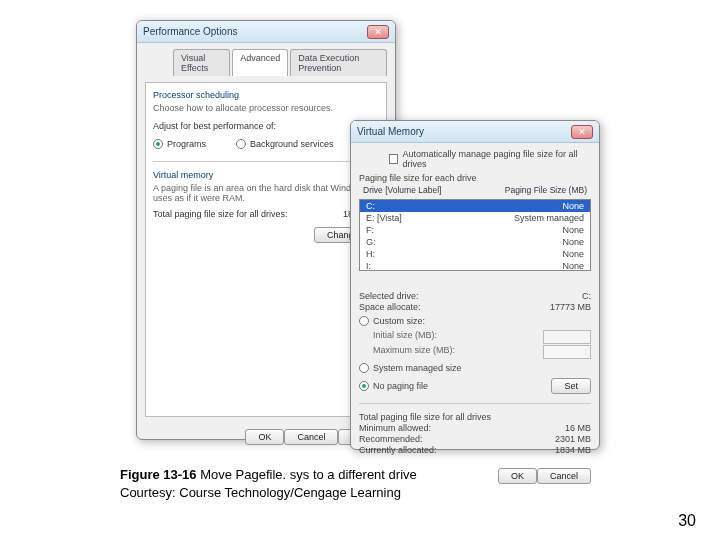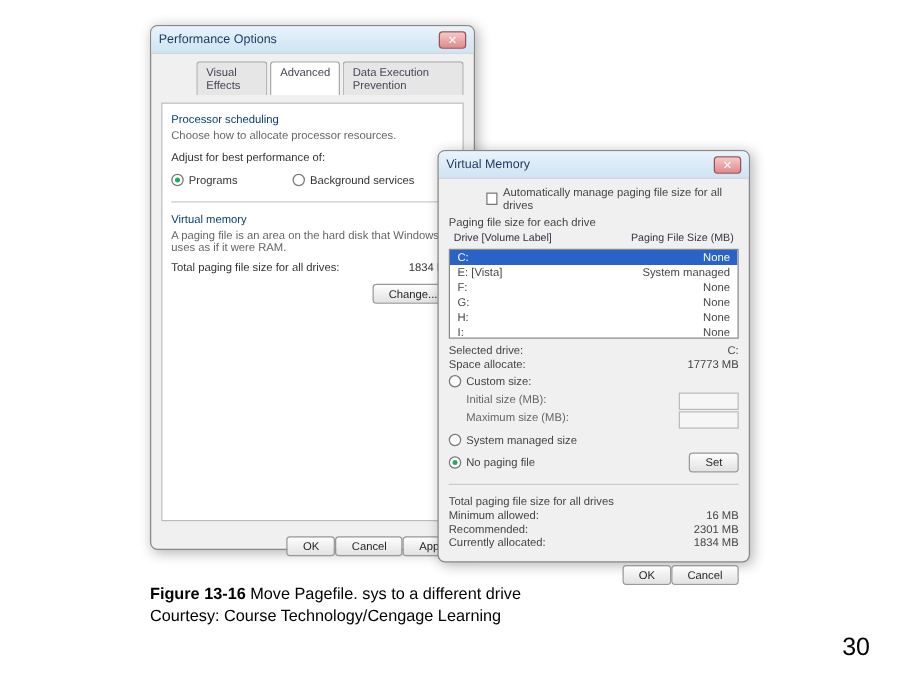--- a/index.html
+++ b/index.html
@@ -22,21 +22,21 @@
   }
   .dlg {
     position: absolute;
     background: #f0f0f0;
     border: 1px solid #888;
     border-radius: 6px;
     box-shadow: 2px 2px 10px rgba(0,0,0,0.3);
   }
   .dlg-perf {
     top: 0;
-    left: 0;
+    left: 16px;
     width: 260px;
     height: 420px;
   }
   .dlg-vm {
     top: 100px;
     left: 230px;
     width: 250px;
     height: 330px;
   }
   .titlebar {
@@ -171,21 +171,21 @@
     font-size: 13px;
     color: #000;
     line-height: 1.35;
   }
   .caption b { font-weight: bold; }
   .pagenum {
     position: absolute;
     bottom: 10px;
     right: 24px;
     font-family: Arial, sans-serif;
-    font-size: 20px;
+    font-size: 16px;
     color: #000;
   }
 </style>
 </head>
 <body>
 
 <div class="figure-area">
 
   <div class="dlg dlg-perf">
     <div class="titlebar">
@@ -196,21 +196,21 @@
       <div class="tabs">
         <div class="tab">Visual Effects</div>
         <div class="tab active">Advanced</div>
         <div class="tab">Data Execution Prevention</div>
       </div>
       <div class="panel" style="height:335px;">
         <div class="group-label">Processor scheduling</div>
         <div class="muted">Choose how to allocate processor resources.</div>
         <div style="height:8px"></div>
         <div>Adjust for best performance of:</div>
-        <div style="display:flex; gap:44px; margin-top:4px;">
+        <div style="display:flex; gap:30px; margin-top:4px;">
           <div class="radio-row">
             <span class="radio sel"></span>
             <span>Programs</span>
           </div>
           <div class="radio-row">
             <span class="radio"></span>
             <span>Background services</span>
           </div>
         </div>
         <div class="hr"></div>
@@ -268,21 +268,21 @@
         <div class="list-row">
           <span>H:</span>
           <span>None</span>
         </div>
         <div class="list-row">
           <span>I:</span>
           <span>None</span>
         </div>
       </div>
 
-      <div class="kv" style="margin-top:4px;">
+      <div class="kv" style="margin-top:20px;">
         <span>Selected drive:</span>
         <span>C:</span>
       </div>
       <div class="kv">
         <span>Space allocate:</span>
         <span>17773 MB</span>
       </div>
 
       <div class="radio-row">
         <span class="radio"></span>

